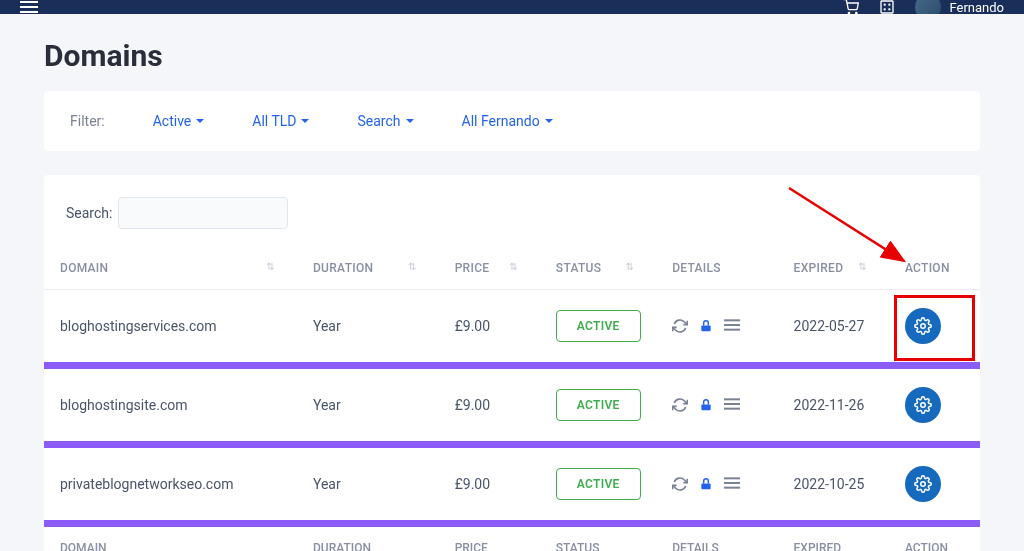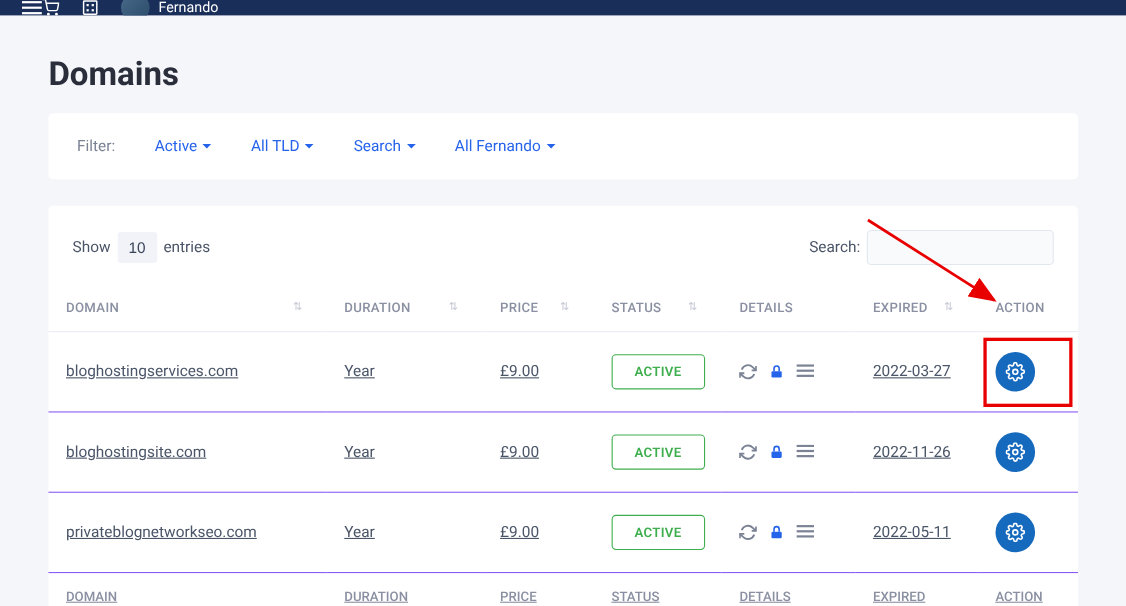--- a/index.html
+++ b/index.html
@@ -6,21 +6,21 @@
     body {
       font-family: -apple-system, BlinkMacSystemFont, "Segoe UI", Roboto, sans-serif;
       background: #f5f6fa;
       color: #3b4559;
     }
     .topbar {
       background: #1a2e5a;
       height: 14px;
       display: flex;
       align-items: center;
-      justify-content: flex-start;
+      justify-content: space-between;
       padding: 0 20px;
       overflow: hidden;
     }
     .topbar-left {
       display: flex;
       align-items: center;
       gap: 8px;
     }
     .hamburger {
       display: flex;
@@ -55,31 +55,30 @@
     .avatar {
       width: 26px;
       height: 26px;
       border-radius: 50%;
       background: linear-gradient(135deg, #4a6a8a, #2a4a6a);
     }
     .page-title {
       font-size: 30px;
       font-weight: 700;
       color: #2a2e3a;
-      padding: 8px 44px 18px;
-      margin-top: 28px;
+      padding: 24px 44px 18px;
     }
     .filter-card {
       background: white;
       border-radius: 4px;
       margin: 0 44px 24px;
       padding: 22px 26px;
       display: flex;
       align-items: center;
-      gap: 36px;
+      gap: 48px;
       font-size: 14px;
     }
     .filter-label {
       color: #7a8294;
     }
     .filter-item {
       color: #2563eb;
       cursor: pointer;
       display: flex;
       align-items: center;
@@ -150,24 +149,23 @@
       position: relative;
     }
     .sort-icon {
       float: right;
       font-size: 10px;
       color: #c6cad4;
       margin-right: 12px;
     }
     .domains-table td {
       padding: 18px 10px 18px 16px;
-      border-bottom: 1px solid #8b5cf6;
+      border-bottom: 7px solid #8b5cf6;
       font-size: 14px;
       color: #4a5568;
-      text-decoration: underline;
     }
     .domains-table tfoot td {
       font-size: 12px;
       color: #8a90a2;
       font-weight: 500;
       padding: 14px 10px 14px 16px;
     }
     .badge-active {
       display: inline-block;
       padding: 8px 20px;
@@ -271,25 +269,20 @@
   <svg class="arrow-line" style="left:740px; top:8px; width:140px; height:90px;" viewBox="0 0 140 90">
     <defs>
       <marker id="arrhead" markerWidth="10" markerHeight="8" refX="9" refY="4" orient="auto">
         <polygon points="0 0, 10 4, 0 8" fill="#e80000"></polygon>
       </marker>
     </defs>
     <line x1="5" y1="5" x2="120" y2="78" stroke="#e80000" stroke-width="2.5" marker-end="url(#arrhead)"></line>
   </svg>
 
   <div class="table-controls-top">
-    <div class="show-entries">
-      <span>Show</span>
-      <input class="show-input" value="10" style="">
-      <span>entries</span>
-    </div>
     <div class="search-box">
       <span>Search:</span>
       <input class="search-input" style="">
     </div>
   </div>
 
   <table class="domains-table">
     <thead>
       <tr>
         <th style="width:250px;"><span>DOMAIN</span><span class="sort-icon">⇅</span></th>
@@ -323,21 +316,21 @@
               </div>
             <div class="details-icon">
                 <svg width="16" height="14" viewBox="0 0 24 20" fill="#7a8294">
                   <rect y="0" width="24" height="3"></rect>
                   <rect y="7" width="24" height="3"></rect>
                   <rect y="14" width="24" height="3"></rect>
                 </svg>
               </div>
           </div>
         </td>
-        <td>2022-03-27</td>
+        <td>2022-05-27</td>
         <td class="action-cell-highlighted">
           <div class="gear-btn">
             <svg width="18" height="18" viewBox="0 0 24 24" fill="none" stroke="white" stroke-width="2">
                 <circle cx="12" cy="12" r="3"></circle>
                 <path d="M19.4 15a1.65 1.65 0 00.33 1.82l.06.06a2 2 0 11-2.83 2.83l-.06-.06a1.65 1.65 0 00-1.82-.33 1.65 1.65 0 00-1 1.51V21a2 2 0 01-4 0v-.09a1.65 1.65 0 00-1-1.51 1.65 1.65 0 00-1.82.33l-.06.06a2 2 0 11-2.83-2.83l.06-.06a1.65 1.65 0 00.33-1.82 1.65 1.65 0 00-1.51-1H3a2 2 0 010-4h.09a1.65 1.65 0 001.51-1 1.65 1.65 0 00-.33-1.82l-.06-.06a2 2 0 112.83-2.83l.06.06a1.65 1.65 0 001.82.33h0a1.65 1.65 0 001-1.51V3a2 2 0 014 0v.09a1.65 1.65 0 001 1.51 1.65 1.65 0 001.82-.33l.06-.06a2 2 0 112.83 2.83l-.06.06a1.65 1.65 0 00-.33 1.82v0a1.65 1.65 0 001.51 1H21a2 2 0 010 4h-.09a1.65 1.65 0 00-1.51 1z"></path>
               </svg>
           </div>
         </td>
       </tr>
       <tr>
@@ -399,21 +392,21 @@
               </div>
             <div class="details-icon">
                 <svg width="16" height="14" viewBox="0 0 24 20" fill="#7a8294">
                   <rect y="0" width="24" height="3"></rect>
                   <rect y="7" width="24" height="3"></rect>
                   <rect y="14" width="24" height="3"></rect>
                 </svg>
               </div>
           </div>
         </td>
-        <td>2022-05-11</td>
+        <td>2022-10-25</td>
         <td>
           <div class="gear-btn">
             <svg width="18" height="18" viewBox="0 0 24 24" fill="none" stroke="white" stroke-width="2">
                 <circle cx="12" cy="12" r="3"></circle>
                 <path d="M19.4 15a1.65 1.65 0 00.33 1.82l.06.06a2 2 0 11-2.83 2.83l-.06-.06a1.65 1.65 0 00-1.82-.33 1.65 1.65 0 00-1 1.51V21a2 2 0 01-4 0v-.09a1.65 1.65 0 00-1-1.51 1.65 1.65 0 00-1.82.33l-.06.06a2 2 0 11-2.83-2.83l.06-.06a1.65 1.65 0 00.33-1.82 1.65 1.65 0 00-1.51-1H3a2 2 0 010-4h.09a1.65 1.65 0 001.51-1 1.65 1.65 0 00-.33-1.82l-.06-.06a2 2 0 112.83-2.83l.06.06a1.65 1.65 0 001.82.33h0a1.65 1.65 0 001-1.51V3a2 2 0 014 0v.09a1.65 1.65 0 001 1.51 1.65 1.65 0 001.82-.33l.06-.06a2 2 0 112.83 2.83l-.06.06a1.65 1.65 0 00-.33 1.82v0a1.65 1.65 0 001.51 1H21a2 2 0 010 4h-.09a1.65 1.65 0 00-1.51 1z"></path>
               </svg>
           </div>
         </td>
       </tr>
     </tbody>

